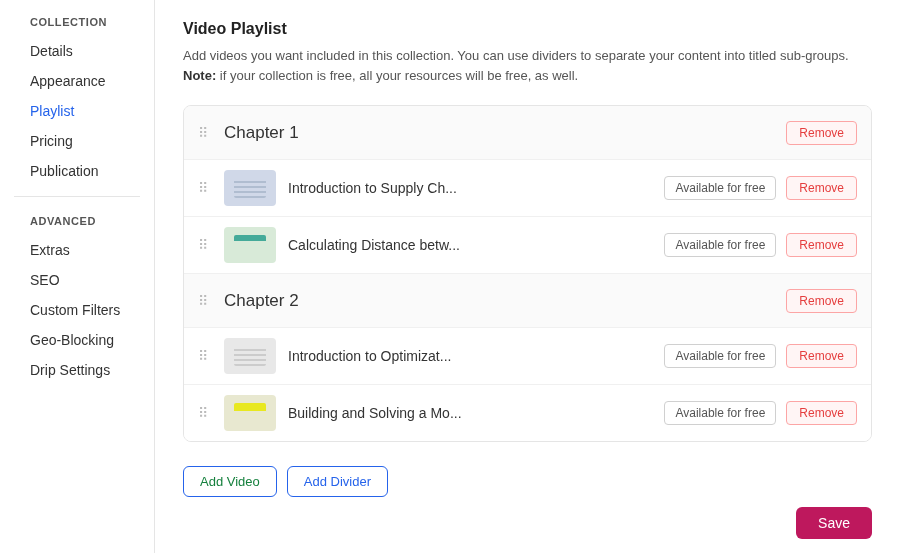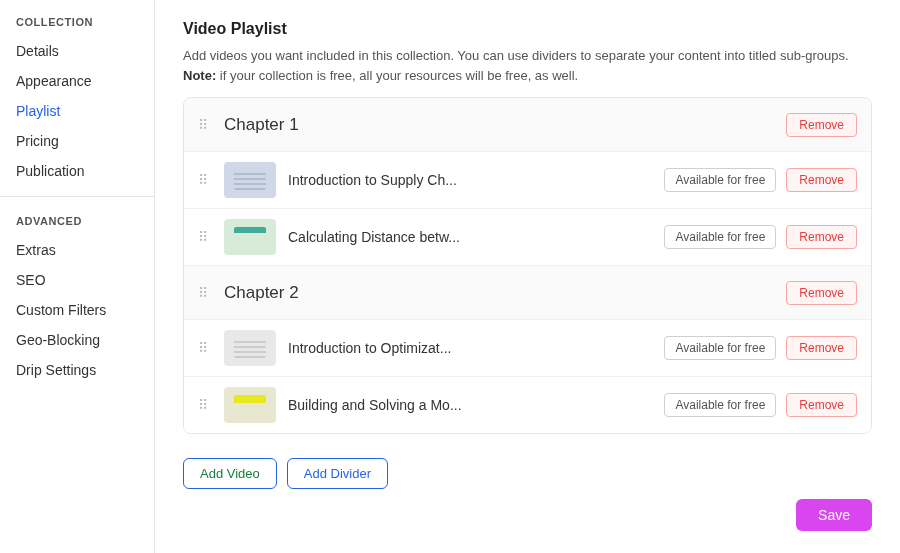--- a/index.html
+++ b/index.html
@@ -3,21 +3,21 @@
   <meta charset="utf-8">
   <style>
     * { box-sizing: border-box; margin: 0; padding: 0; }
     body { font-family: -apple-system, BlinkMacSystemFont, 'Segoe UI', sans-serif; font-size: 14px; color: #333; background: #fff; display: flex; height: 553px; overflow: hidden; }
 
     
     .sidebar {
       width: 155px;
       min-width: 155px;
       border-right: 1px solid #e5e5e5;
-      padding: 12px 0;
+      padding: 12px 14px;
       overflow-y: auto;
     }
     .sidebar-section-title {
       font-size: 11px;
       font-weight: 700;
       color: #555;
       padding: 4px 16px 8px;
       letter-spacing: 0.05em;
     }
     .sidebar-item {
@@ -45,21 +45,21 @@
     }
     .page-title {
       font-size: 16px;
       font-weight: 600;
       margin-bottom: 8px;
       color: #222;
     }
     .page-desc {
       font-size: 13px;
       color: #555;
-      margin-bottom: 12px;
+      margin-bottom: 20px;
       line-height: 1.5;
     }
     .page-desc strong { font-weight: 600; color: #333; }
 
     
     .playlist-container {
       border: 1px solid #e5e5e5;
       border-radius: 8px;
       overflow: hidden;
       margin-bottom: 20px;
@@ -213,21 +213,21 @@
       background: #fff;
       color: #2563eb;
       border: 1px solid #2563eb;
       border-radius: 6px;
       padding: 7px 16px;
       font-size: 13px;
       cursor: pointer;
       font-weight: 500;
     }
     .btn-save {
-      background: #d946ef;
+      background: #be185d;
       color: #fff;
       border: none;
       border-radius: 6px;
       padding: 8px 22px;
       font-size: 14px;
       cursor: pointer;
       font-weight: 500;
       margin-top: 10px;
       display: block;
       margin-left: auto;

